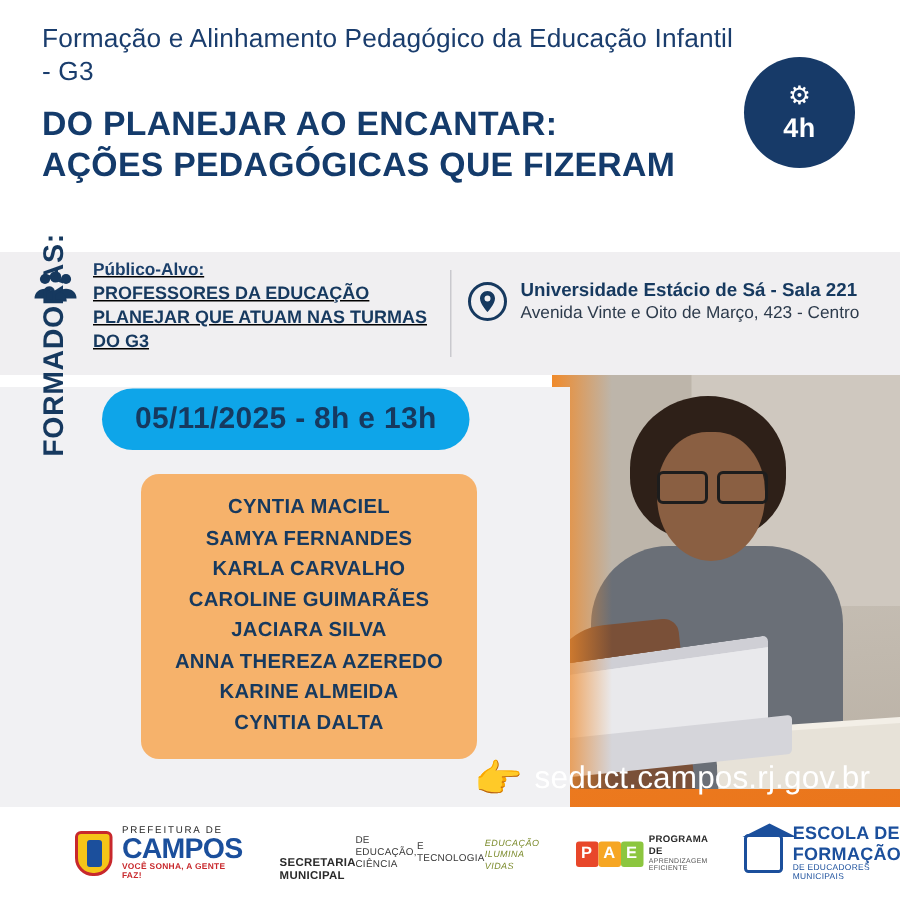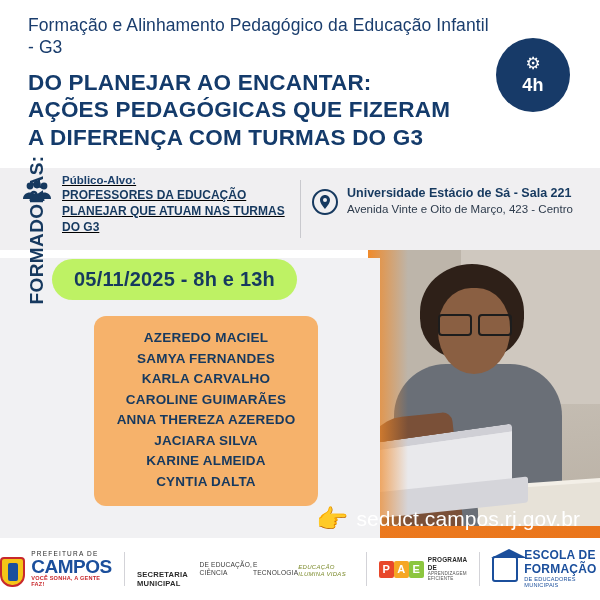--- a/index.html
+++ b/index.html
@@ -137,34 +137,34 @@
   .aud-label { font-size: 11.5px; font-weight: 700; color:#1b3f6a; margin-bottom: 2px;}
   .aud-text { font-size: 12px; font-weight: 800; color:#16395f; line-height: 1.32; }
 
   .band-divider {
     position:absolute; left: 300px; top: 180px; width: 1px; height: 58px;
     background: #c9c9ce;
   }
 
   .venue {
     position: absolute; left: 312px; top: 186px; width: 278px;
-    display:flex; gap:9px; align-items:flex-end;
+    display:flex; gap:9px; align-items:flex-start;
   }
   .venue-pin {
     flex:0 0 auto; width: 26px; height:26px; border:2px solid #16395f;
     border-radius:50%; display:flex; align-items:center; justify-content:center;
     margin-top:2px;
   }
   .venue-name { font-size: 12.5px; font-weight: 800; color:#16395f; }
   .venue-addr { font-size: 11.5px; color:#2d3b4c; margin-top:3px; }
 
   
   .date-pill {
-    position: absolute; left: 52px; top: 259px;
-    background: #bef264; border-radius: 22px;
+    position: absolute; left: 68px; top: 259px;
+    background: #0ea5e9; border-radius: 22px;
     padding: 9px 22px;
     font-size: 20px; font-weight: 800; color:#16395f;
     letter-spacing: .2px;
   }
 
   
   .form-label {
     position: absolute; left: 26px; top: 320px;
     transform: rotate(-90deg); transform-origin: left top;
     font-size: 19px; font-weight: 800; color:#16395f; letter-spacing: .4px;
@@ -190,21 +190,21 @@
   .hand-icon { font-size: 26px; line-height:1; }
   .site-url { font-size: 21px; font-weight: 400; color:#ffffff; letter-spacing:.1px; }
 
   
   .footer {
     position:absolute; left:0; bottom:0; width:600px; height:62px;
     display:flex; align-items:center;
   }
   .logo { display:flex; align-items:center; }
 
-  .logo-campos { display:flex; align-items:flex-end; gap:6px;}
+  .logo-campos { margin-left: 50px; display:flex; align-items:center; gap:6px;}
   .lc-crest {
     width: 26px; height: 30px; background: #f5c518;
     border: 2px solid #c8282c; border-radius: 4px 4px 12px 12px;
     position: relative;
   }
   .lc-crest:after{
     content:""; position:absolute; left:50%; top:4px; transform:translateX(-50%);
     width:10px; height:18px; background:#1b4f9c; border-radius:2px;
   }
   .lc-text { line-height:1; }
@@ -269,21 +269,20 @@
   </div>
 
   <div class="bg-grey-left"></div>
   <div class="bg-white-bottom"></div>
 
   <div class="header">
     <div class="subtitle">Formação e Alinhamento Pedagógico da Educação Infantil - G3</div>
     <div class="title">
       <div>DO PLANEJAR AO ENCANTAR:</div>
       <div>AÇÕES PEDAGÓGICAS QUE FIZERAM</div>
-      <div>A DIFERENÇA COM TURMAS DO G3</div>
     </div>
   </div>
 
   <div class="hours-badge">
     <span class="ico">⚙</span>
     <span class="val">4h</span>
   </div>
 
   <div class="info-band">
     <div class="info-band-white"></div>
@@ -317,26 +316,26 @@
     <span>
       <div class="venue-name">Universidade Estácio de Sá - Sala 221</div>
       <div class="venue-addr">Avenida Vinte e Oito de Março, 423 - Centro</div>
     </span>
   </div>
 
   <div class="date-pill">05/11/2025 - 8h e 13h</div>
 
   <div class="form-label">FORMADORAS:</div>
   <div class="form-box">
-    <div class="name">AZEREDO MACIEL</div>
+    <div class="name">CYNTIA MACIEL</div>
     <div class="name">SAMYA FERNANDES</div>
     <div class="name">KARLA CARVALHO</div>
     <div class="name">CAROLINE GUIMARÃES</div>
+    <div class="name">JACIARA SILVA</div>
     <div class="name">ANNA THEREZA AZEREDO</div>
-    <div class="name">JACIARA SILVA</div>
     <div class="name">KARINE ALMEIDA</div>
     <div class="name">CYNTIA DALTA</div>
   </div>
 
   <div class="site-row">
     <span class="hand-icon">👉</span>
     <span class="site-url">seduct.campos.rj.gov.br</span>
   </div>
 
   <div class="footer">

